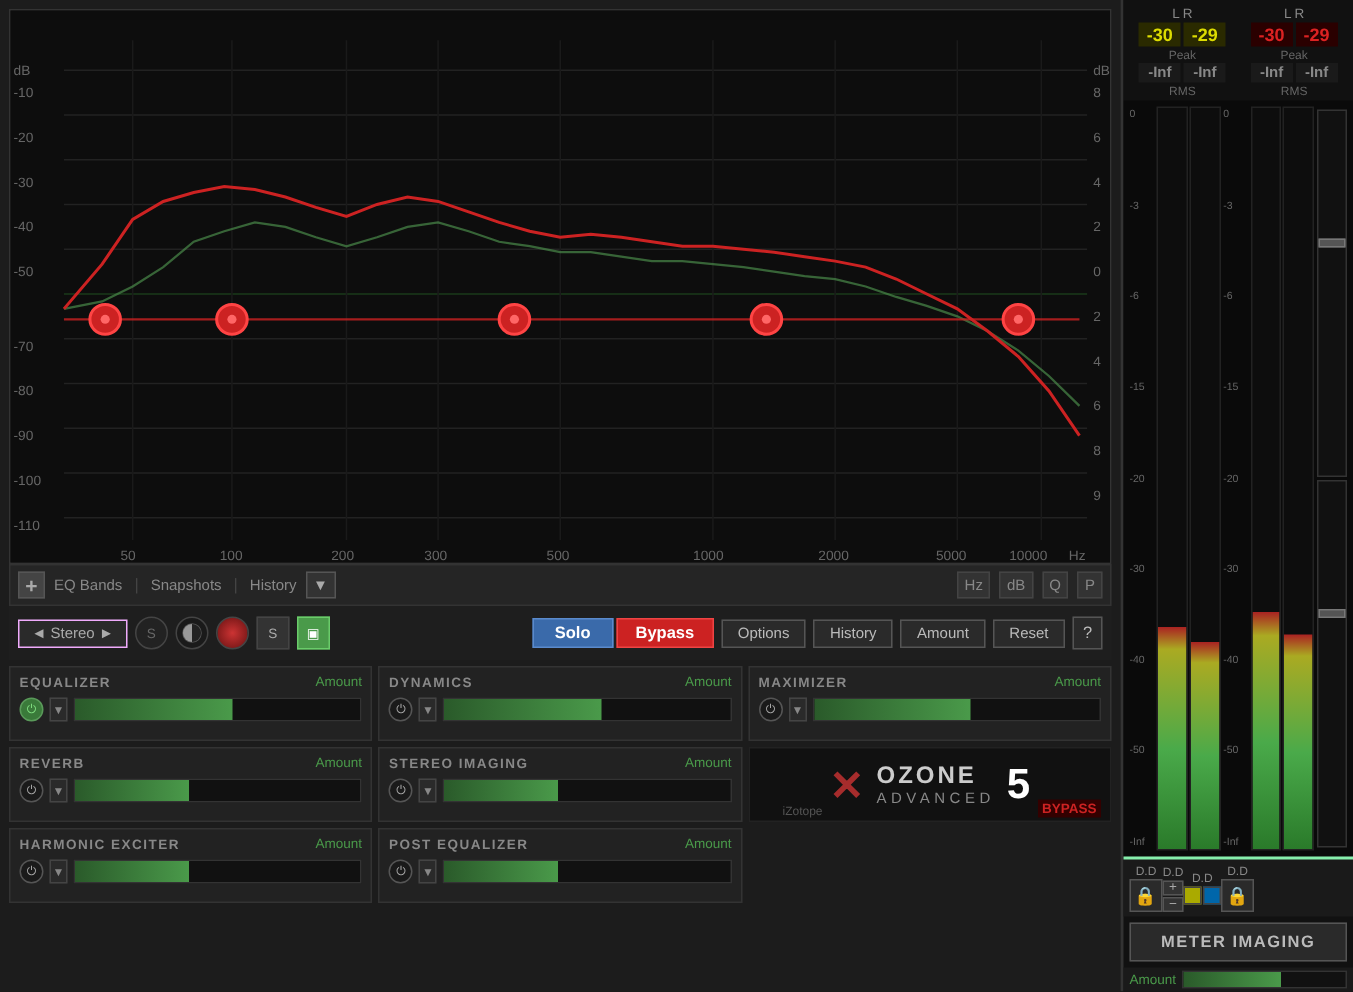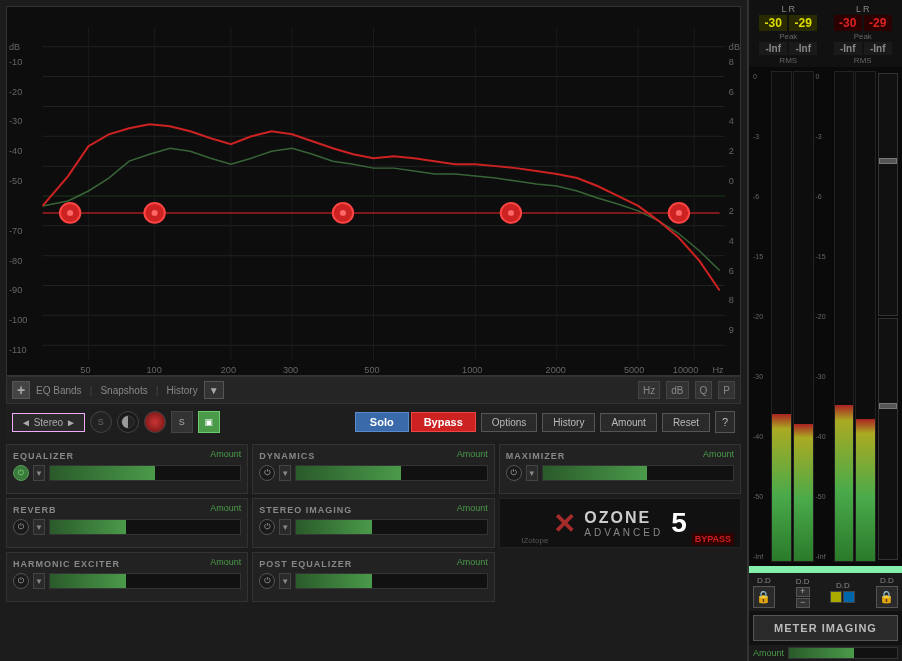--- a/index.html
+++ b/index.html
@@ -741,21 +741,21 @@
       <div style="width:20px;display:flex;flex-direction:column;gap:2px;padding:2px 0;">
         <div style="flex:1;background:#111;border:1px solid #333;position:relative;cursor:pointer;">
           <div style="position:absolute;top:35%;left:0;right:0;height:6px;background:#555;border:1px solid #777;"></div>
         </div>
         <div style="flex:1;background:#111;border:1px solid #333;position:relative;cursor:pointer;">
           <div style="position:absolute;top:35%;left:0;right:0;height:6px;background:#555;border:1px solid #777;"></div>
         </div>
       </div>
     </div>
 
-    <div style="display:flex;justify-content:space-between;align-items:center;padding:3px 4px;background:#1a1a1a;border-top:7px solid #86efac;">
+    <div style="display:flex;justify-content:flex-start;align-items:center;padding:3px 4px;background:#1a1a1a;border-top:2px solid #86efac;">
       <div style="display:flex;flex-direction:column;align-items:center;gap:1px;">
         <span style="font-size:8px;color:#888;">D.D</span>
         <div class="lock-btn">🔒</div>
       </div>
       <div style="display:flex;flex-direction:column;align-items:center;gap:1px;">
         <span style="font-size:8px;color:#888;">D.D</span>
         <div style="display:flex;flex-direction:column;gap:1px;">
           <div class="pm-btn">+</div>
           <div class="pm-btn">−</div>
         </div>

